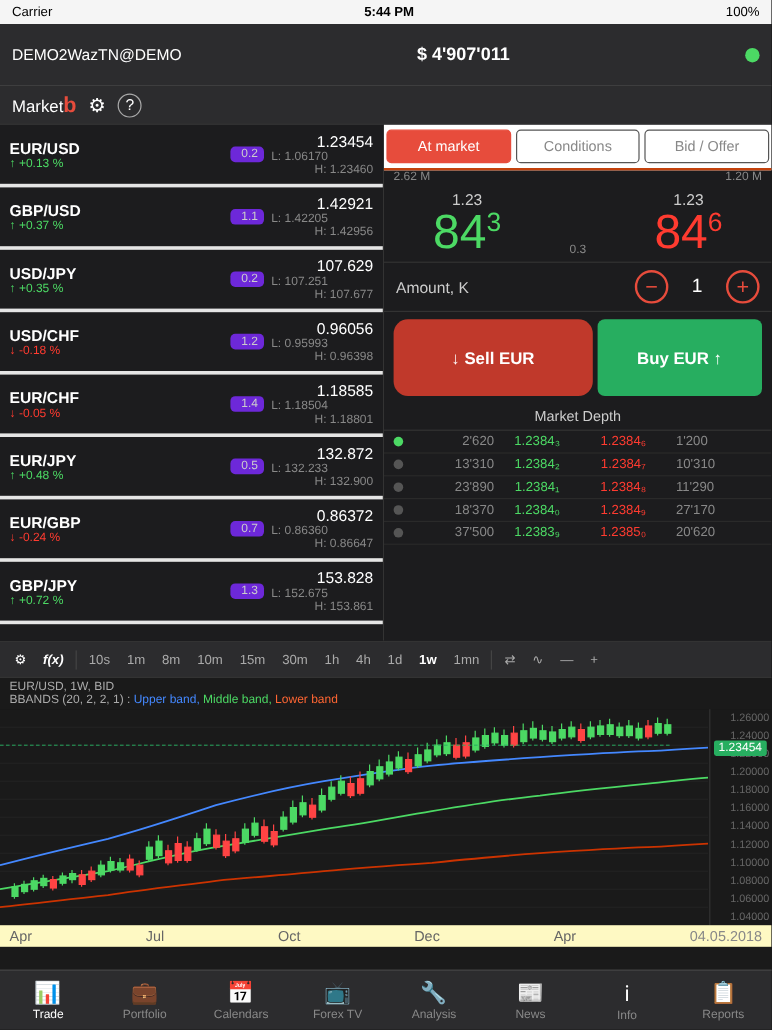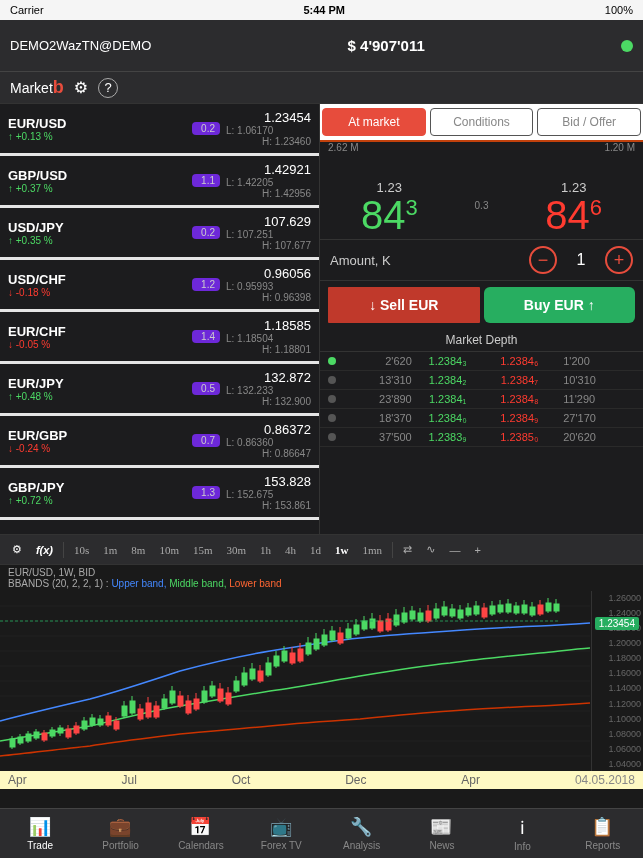--- a/index.html
+++ b/index.html
@@ -134,22 +134,21 @@
       background: transparent;
       color: #888;
     }
 
     
     .price-display {
       display: flex;
       padding: 4px 8px;
       gap: 24px;
       background: #1c1c1e;
-      align-items: flex-start;
-      margin-top: 21px;
+      align-items: flex-end;
     }
     .volume-labels {
       display: flex;
       justify-content: space-between;
       padding: 0 8px 2px;
       font-size: 10px;
       color: #888;
     }
 
     .bid-price, .ask-price {
@@ -197,22 +196,22 @@
     .trade-buttons {
       display: flex;
       gap: 4px;
       padding: 6px 8px;
     }
     .sell-btn {
       flex: 1;
       background: #c0392b;
       color: #fff;
       border: none;
-      border-radius: 1px;
-      padding: 10px;
+      border-radius: 12px;
+      padding: 24px;
       font-size: 14px;
       font-weight: 600;
       cursor: pointer;
     }
     .buy-btn {
       flex: 1;
       background: #27ae60;
       color: #fff;
       border: none;
       border-radius: 6px;
@@ -271,21 +270,20 @@
       font-size: 11px;
       cursor: pointer;
       padding: 2px 4px;
     }
     .chart-tool-btn.active { color: #fff; }
     .chart-timeframe {
       color: #aaa;
       font-size: 11px;
       cursor: pointer;
       padding: 2px 4px;
-      font-family: Liberation Serif, serif;
     }
     .chart-timeframe.active { color: #fff; font-weight: 700; }
     .chart-divider { width: 1px; height: 16px; background: #444; }
 
     
     .chart-info {
       padding: 2px 8px;
       background: #1a1a1a;
       font-size: 10px;
     }

